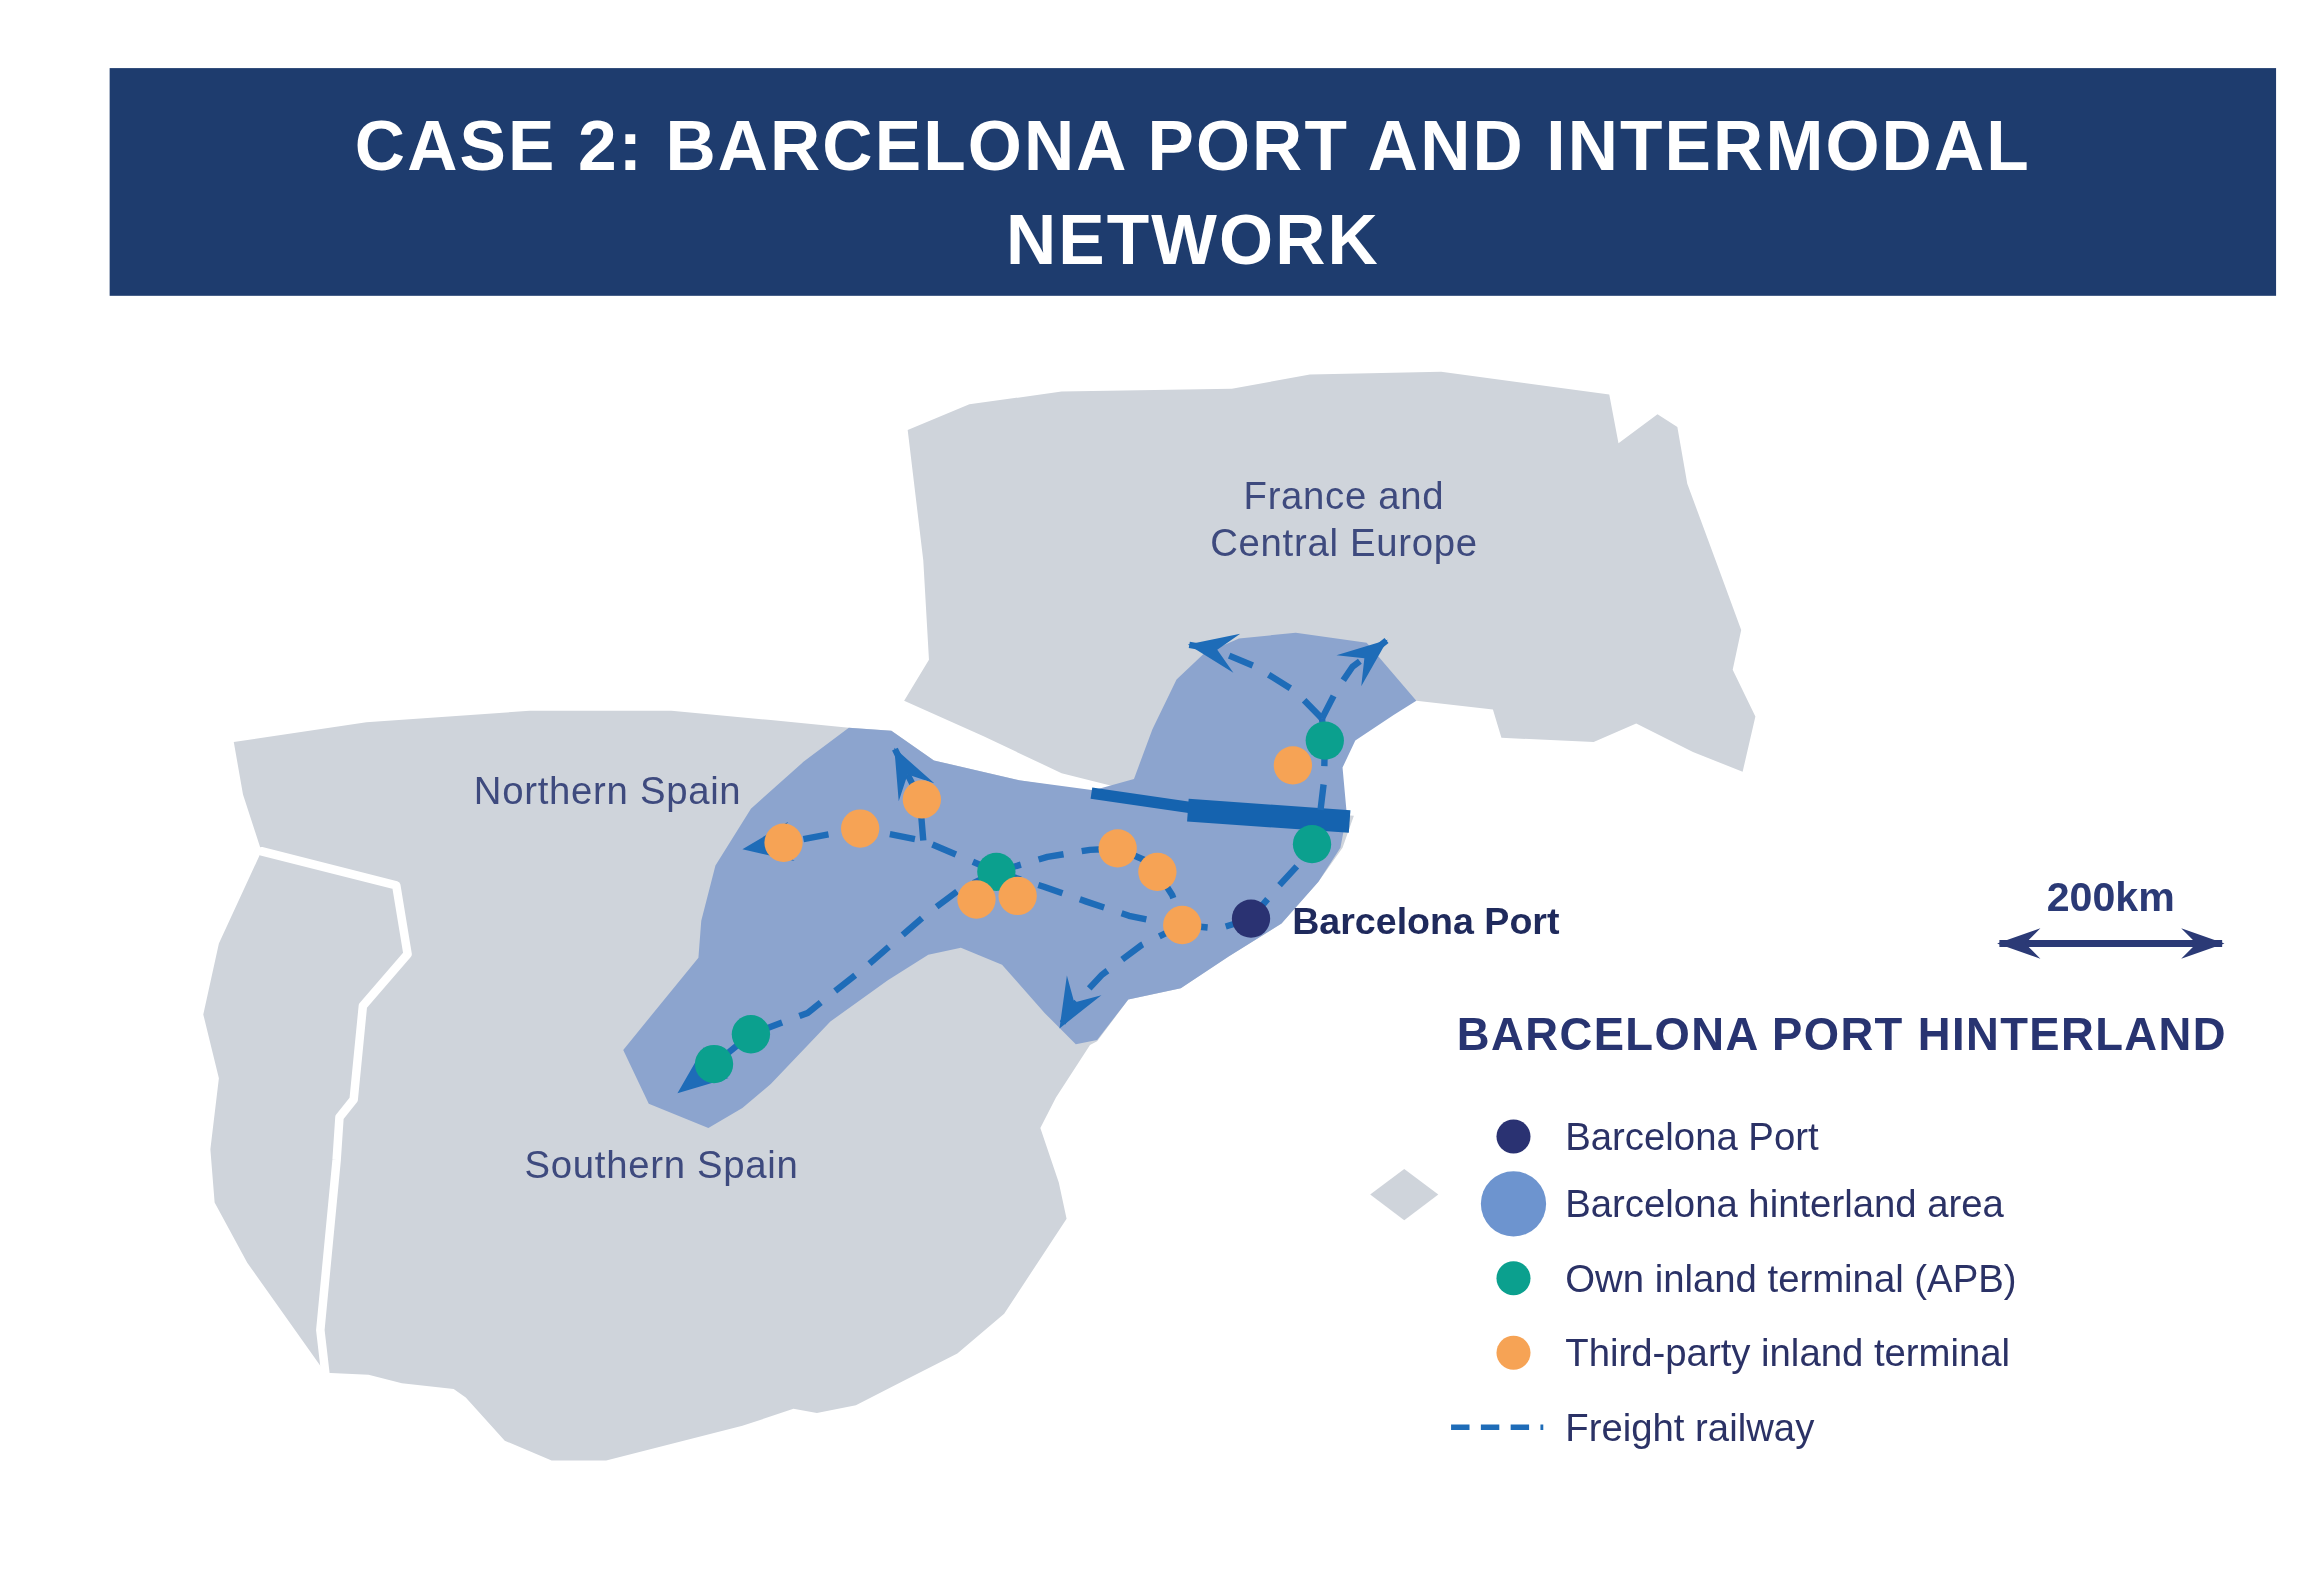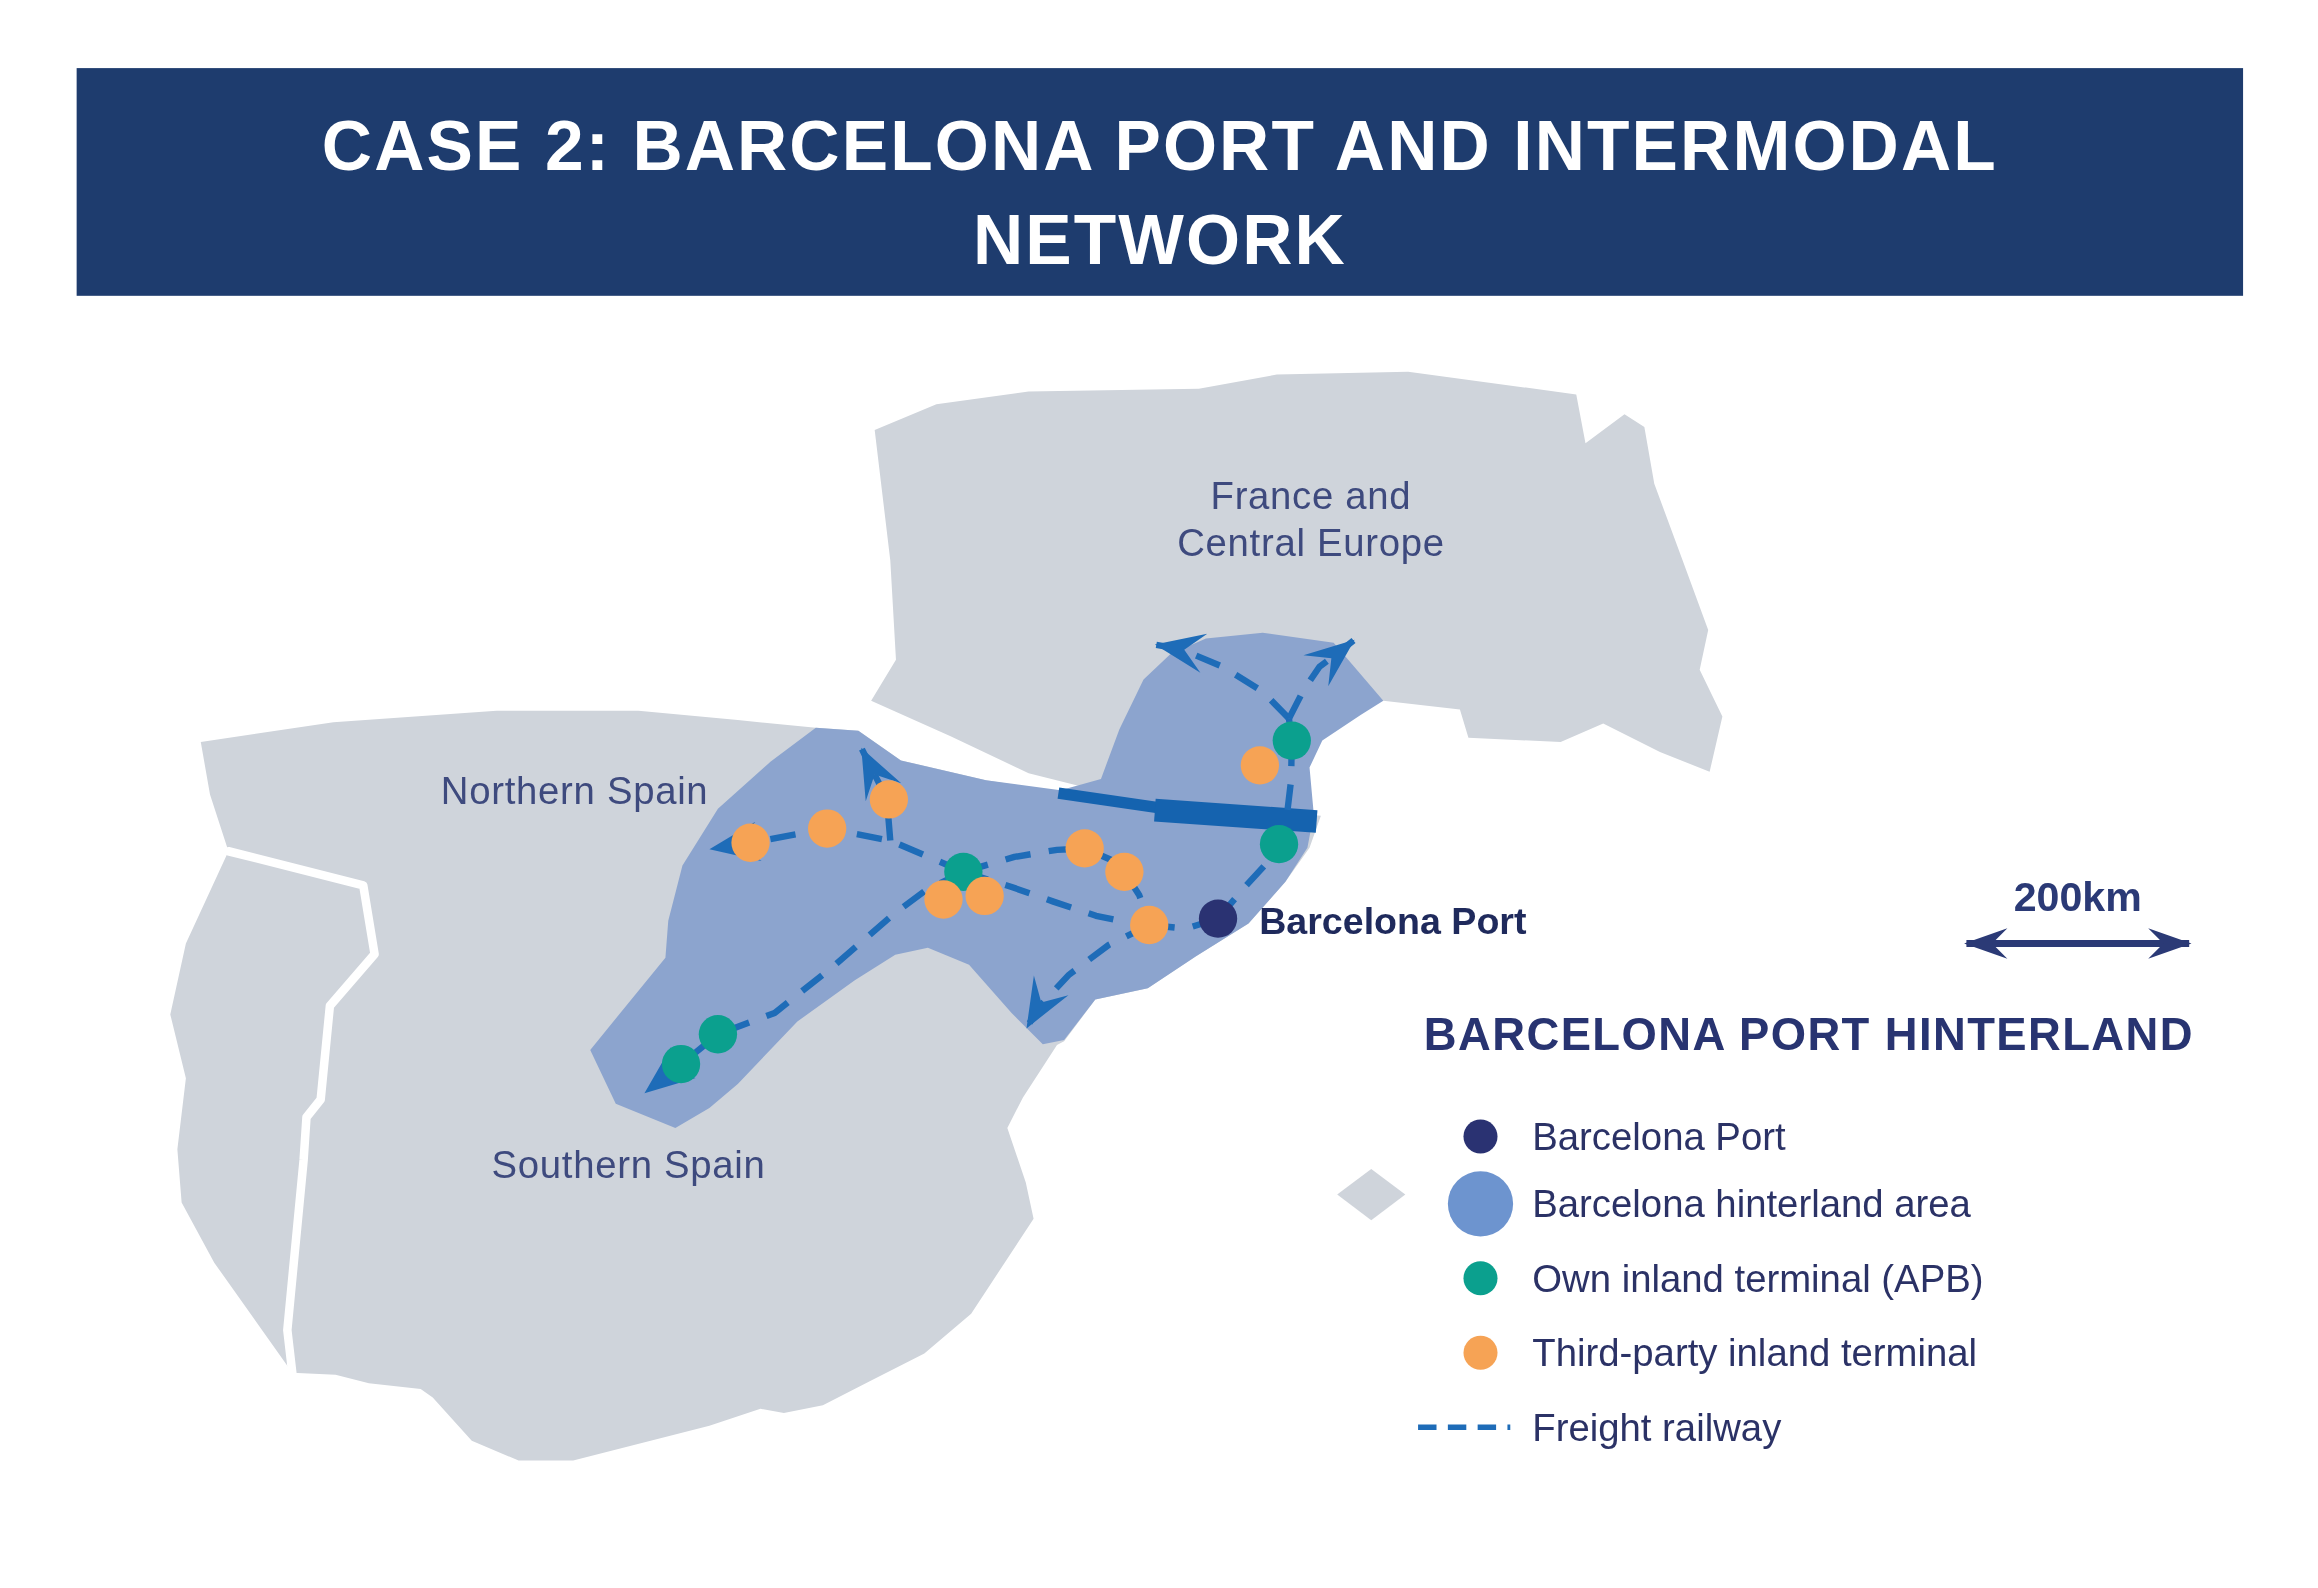--- a/index.html
+++ b/index.html
@@ -1,17 +1,17 @@
 <!DOCTYPE html>
 <html style="font-size:11.3px"><head>
 <meta charset="utf-8">
 <style>
   html,body{margin:0;padding:0;background:#ffffff;}
   body{width:2319px;height:1589px;position:relative;font-family:"Liberation Sans",sans-serif;}
-  .stage{position:absolute;inset:0;}
+  .stage{position:absolute;inset:0;margin-left:33px;}
   svg{display:block;width:2319px;height:1589px;}
   .banner-rect{fill:#1e3c6e;}
   .banner-text{fill:#ffffff;font-weight:bold;font-size:98px;letter-spacing:3px;text-anchor:middle;}
   .region-label{fill:#3e4a7e;font-size:54px;letter-spacing:1px;text-anchor:middle;}
   .port-label{fill:#1f2a5c;font-size:53px;font-weight:bold;}
   .scale-label{fill:#2b3a76;font-size:58px;font-weight:bold;text-anchor:middle;}
   .legend-title{fill:#283471;font-size:64px;font-weight:bold;letter-spacing:2px;text-anchor:middle;}
   .legend-item{fill:#2b3266;font-size:54px;}
   .land{fill:#cfd4db;}
   .border-line{fill:none;stroke:#ffffff;stroke-width:12;stroke-linejoin:round;stroke-linecap:round;}

